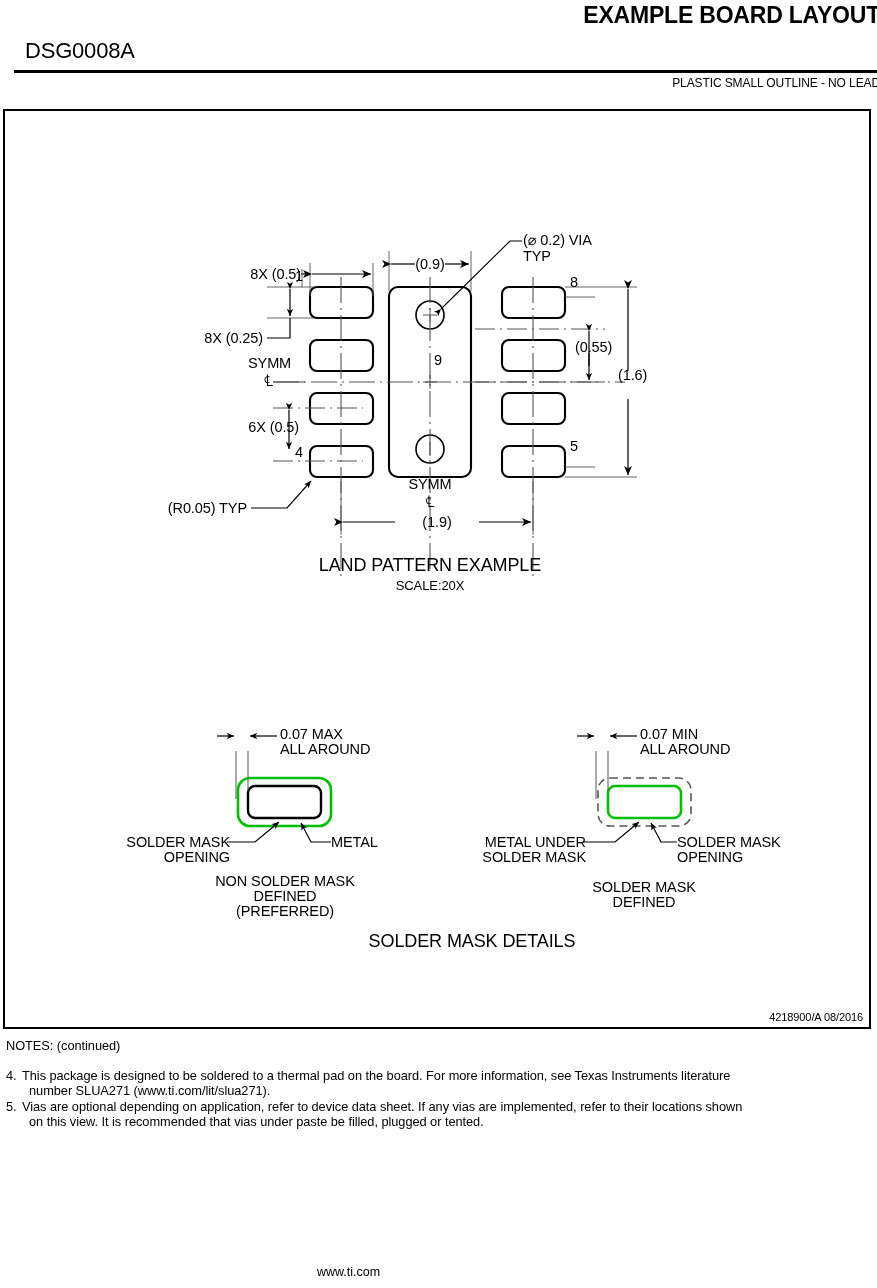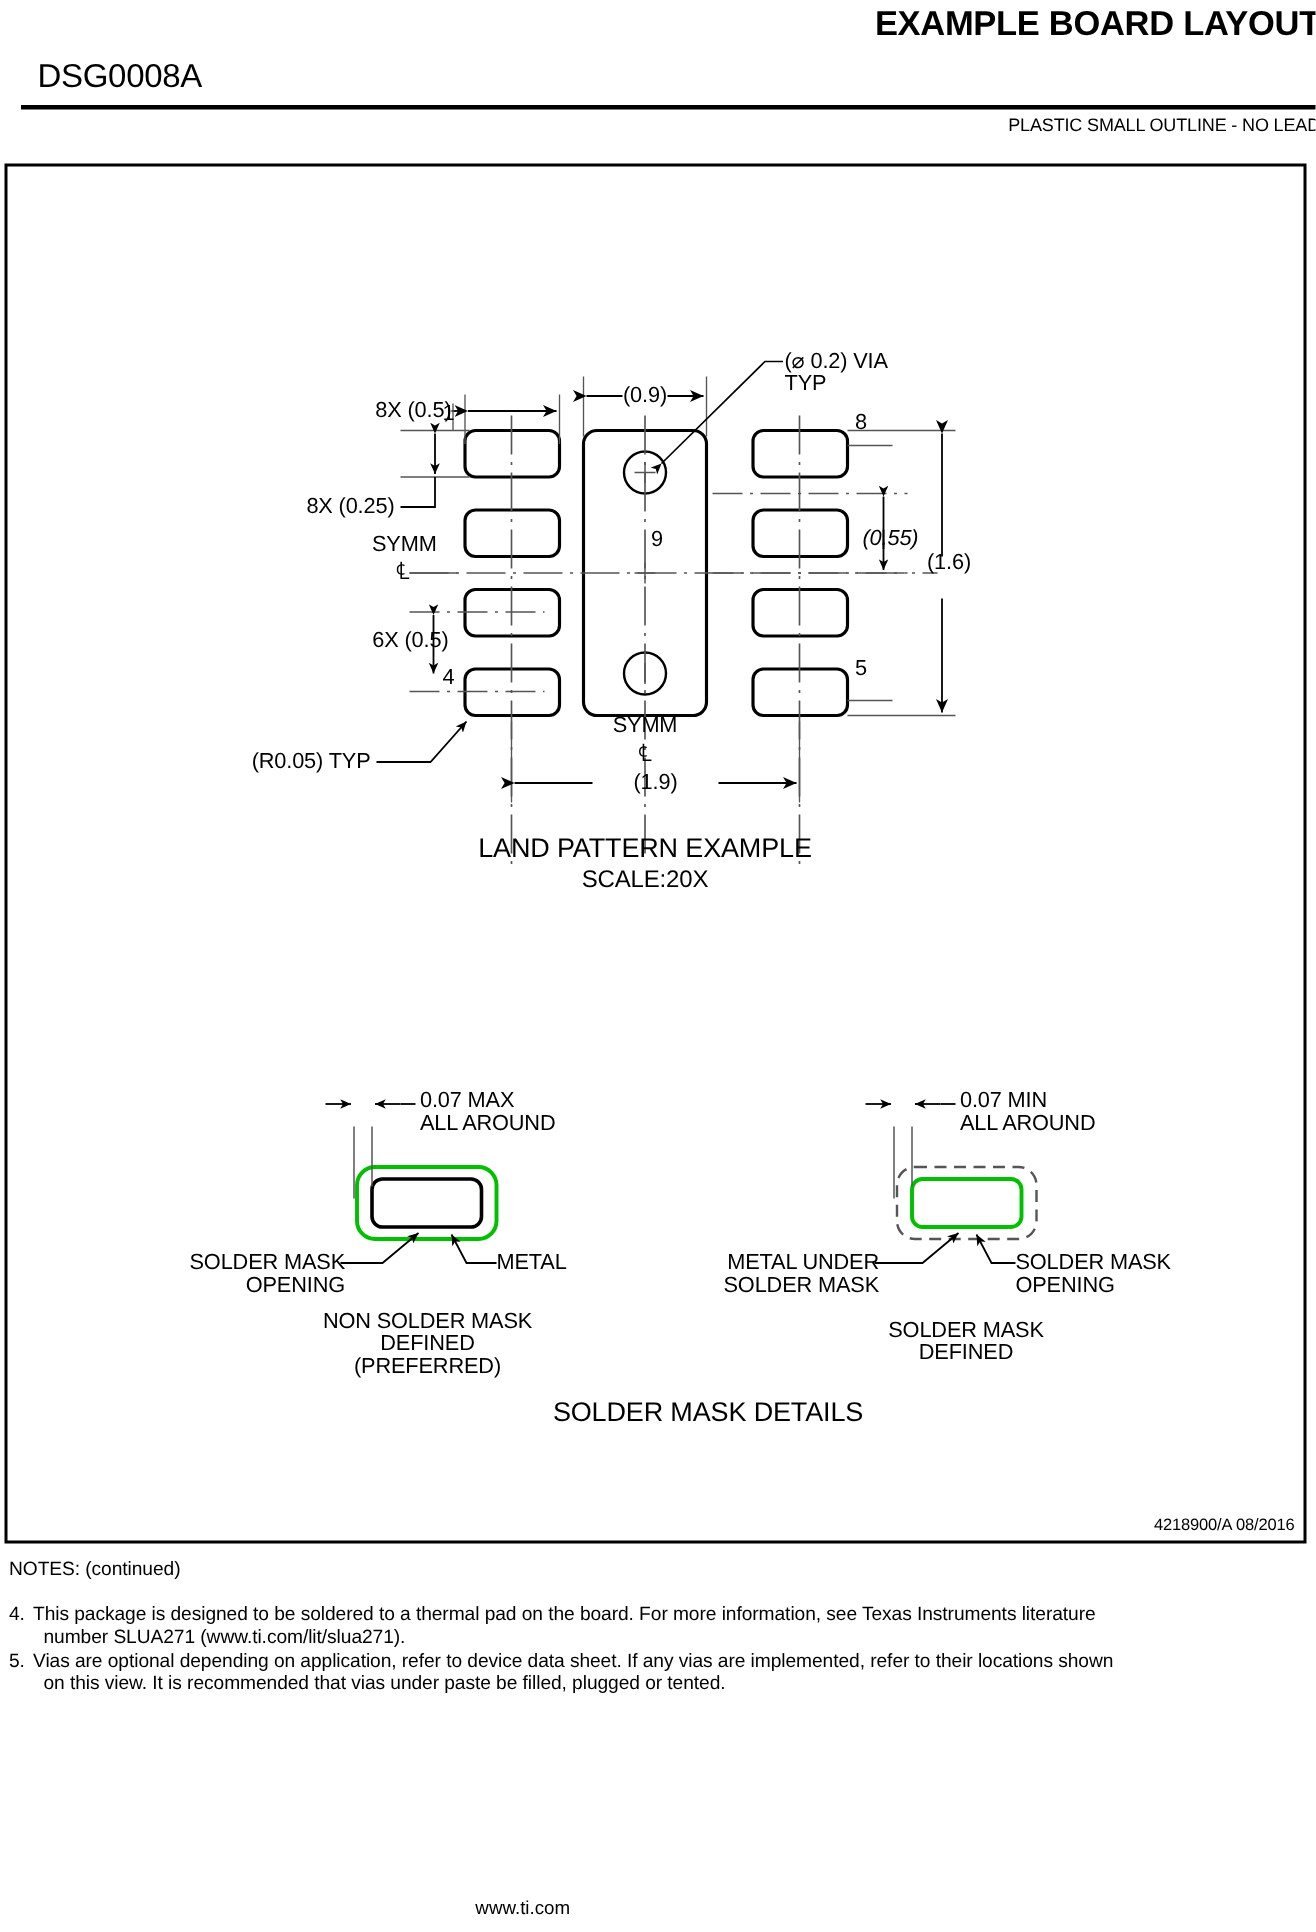--- a/index.html
+++ b/index.html
@@ -95,21 +95,21 @@
     position: absolute;
     font-family: "Liberation Sans", sans-serif;
     font-size: 14.5px;
     letter-spacing: -0.1px;
     white-space: nowrap;
     color: #000;
   }
   .dtext.ctr { transform: translateX(-50%); text-align: center; }
   .dtext.rt  { transform: translateX(-100%); }
   .dtext.big { font-size: 18px; }
-  .dtext.sm  { font-size: 16px; }
+  .dtext.sm  { font-size: 13px; }
   .symmglyph { font-size: 16px; display:inline-block; }
 
   
   #notes {
     position: absolute;
     left: 6px;
     top: 1038px;
     width: 860px;
     font-size: 12.8px;
     letter-spacing: -0.05px;
@@ -239,21 +239,21 @@
   <div class="dtext rt" style="left:296px; top:155px;">8X (0.5)</div>
   <div class="dtext rt" style="left:258px; top:219px;">8X (0.25)</div>
   <div class="dtext rt" style="left:294px; top:308px;">6X (0.5)</div>
   <div class="dtext rt" style="left:242px; top:389px;">(R0.05) TYP</div>
 
   <div class="dtext ctr" style="left:425px; top:145px;">(0.9)</div>
 
   <div class="dtext" style="left:518px; top:121px;">(⌀ 0.2) VIA</div>
   <div class="dtext" style="left:518px; top:137px;">TYP</div>
 
-  <div class="dtext" style="left:570px; top:240px;font-style:italic;">(0.55)</div>
+  <div class="dtext" style="left:570px; top:228px;">(0.55)</div>
   <div class="dtext" style="left:613px; top:256px;">(1.6)</div>
   <div class="dtext ctr" style="left:432px; top:403px;">(1.9)</div>
 
   <div class="dtext" style="left:243px; top:244px;">SYMM</div>
   <div class="dtext symmglyph" style="left:259px; top:258px;">℄</div>
 
   <div class="dtext ctr" style="left:425px; top:365px;">SYMM</div>
   <div class="dtext symmglyph ctr" style="left:425px; top:379px;">℄</div>
 
   <div class="dtext" style="left:290px; top:157px;">1</div>

